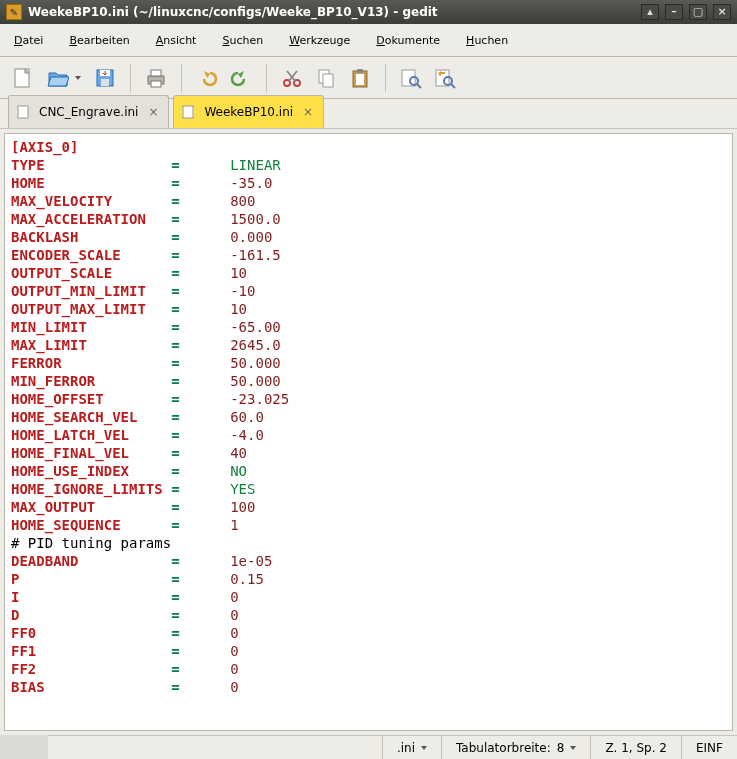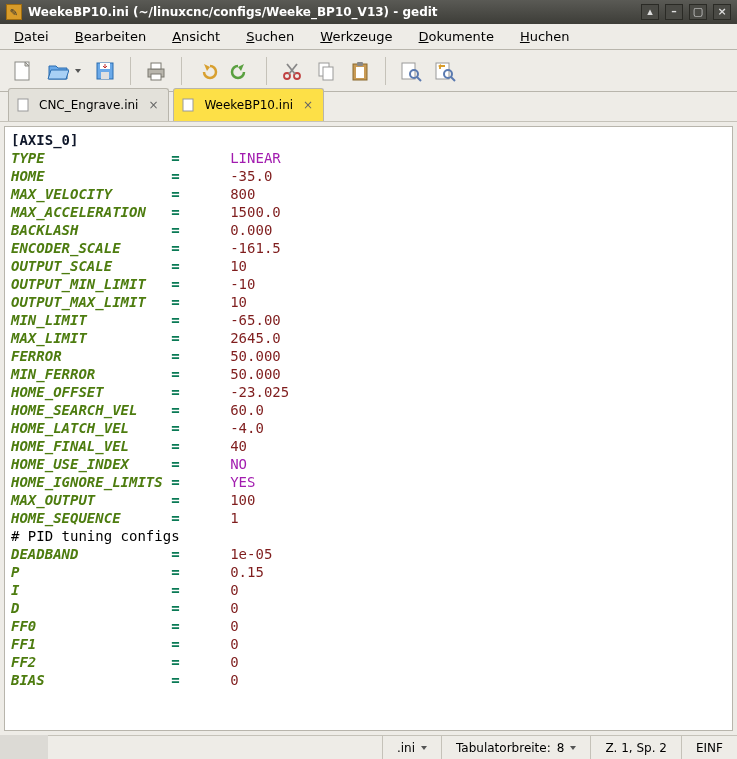--- a/index.html
+++ b/index.html
@@ -48,23 +48,23 @@
     font-size: 11px;
     font-weight: bold;
     cursor: pointer;
   }
   .menubar {
     height: 26px;
     background: #eeece7;
     border-bottom: 1px solid #b8b5ac;
     display: flex;
     align-items: center;
-    padding: 9px 10px;
+    padding: 16px 10px;
     gap: 18px;
-    font-size: 13px;
+    font-size: 11px;
   }
   .menubar .menuitem {
     cursor: pointer;
     padding: 2px 4px;
   }
   .menubar .menuitem .ul { text-decoration: underline; }
   .toolbar {
     height: 42px;
     background: #eeece7;
     border-bottom: 1px solid #b8b5ac;
@@ -147,25 +147,25 @@
     font-family: "DejaVu Sans Mono", "Liberation Mono", monospace;
     font-size: 14px;
     line-height: 18px;
     padding: 4px 6px;
     white-space: pre;
     position: relative;
   }
   .editor::-webkit-scrollbar { width: 15px; }
   .editor::-webkit-scrollbar-track { background: #e0ddd4; border-left:1px solid #c5c2b9;}
   .editor::-webkit-scrollbar-thumb { background: #c8c5bc; border:1px solid #a8a59c; border-radius:2px;}
-  .section { color: #0f172a; font-weight: bold; }
-  .key { color: #4d7c0f; font-weight: bold; font-style: italic; }
+  .section { color: #b91c1c; font-weight: bold; }
+  .key { color: #b91c1c; font-weight: bold; }
   .eq { color: #0a7a55; font-weight: bold; }
   .num { color: #7f1d1d; }
-  .str { color: #a21caf; text-align: right; }
+  .str { color: #15803d; text-align: right; }
   .comment { color: #000; }
   .statusbar {
     height: 24px;
     background: #eeece7;
     border-top: 1px solid #c5c2b9;
     display: flex;
     align-items: center;
     font-size: 12px;
     margin-left: 48px;
   }
@@ -325,21 +325,21 @@
 <span class="key">FERROR             </span><span class="eq">=</span>      <span class="num">50.000</span>
 <span class="key">MIN_FERROR         </span><span class="eq">=</span>      <span class="num">50.000</span>
 <span class="key">HOME_OFFSET        </span><span class="eq">=</span>      <span class="num">-23.025</span>
 <span class="key">HOME_SEARCH_VEL    </span><span class="eq">=</span>      <span class="num">60.0</span>
 <span class="key">HOME_LATCH_VEL     </span><span class="eq">=</span>      <span class="num">-4.0</span>
 <span class="key">HOME_FINAL_VEL     </span><span class="eq">=</span>      <span class="num">40</span>
 <span class="key">HOME_USE_INDEX     </span><span class="eq">=</span>      <span class="str">NO</span>
 <span class="key">HOME_IGNORE_LIMITS </span><span class="eq">=</span>      <span class="str">YES</span>
 <span class="key">MAX_OUTPUT         </span><span class="eq">=</span>      <span class="num">100</span>
 <span class="key">HOME_SEQUENCE      </span><span class="eq">=</span>      <span class="num">1</span>
-<span class="comment"># PID tuning configs</span>
+<span class="comment"># PID tuning params</span>
 <span class="key">DEADBAND           </span><span class="eq">=</span>      <span class="num">1e-05</span>
 <span class="key">P                  </span><span class="eq">=</span>      <span class="num">0.15</span>
 <span class="key">I                  </span><span class="eq">=</span>      <span class="num">0</span>
 <span class="key">D                  </span><span class="eq">=</span>      <span class="num">0</span>
 <span class="key">FF0                </span><span class="eq">=</span>      <span class="num">0</span>
 <span class="key">FF1                </span><span class="eq">=</span>      <span class="num">0</span>
 <span class="key">FF2                </span><span class="eq">=</span>      <span class="num">0</span>
 <span class="key">BIAS               </span><span class="eq">=</span>      <span class="num">0</span>
 </div>
 </div>

